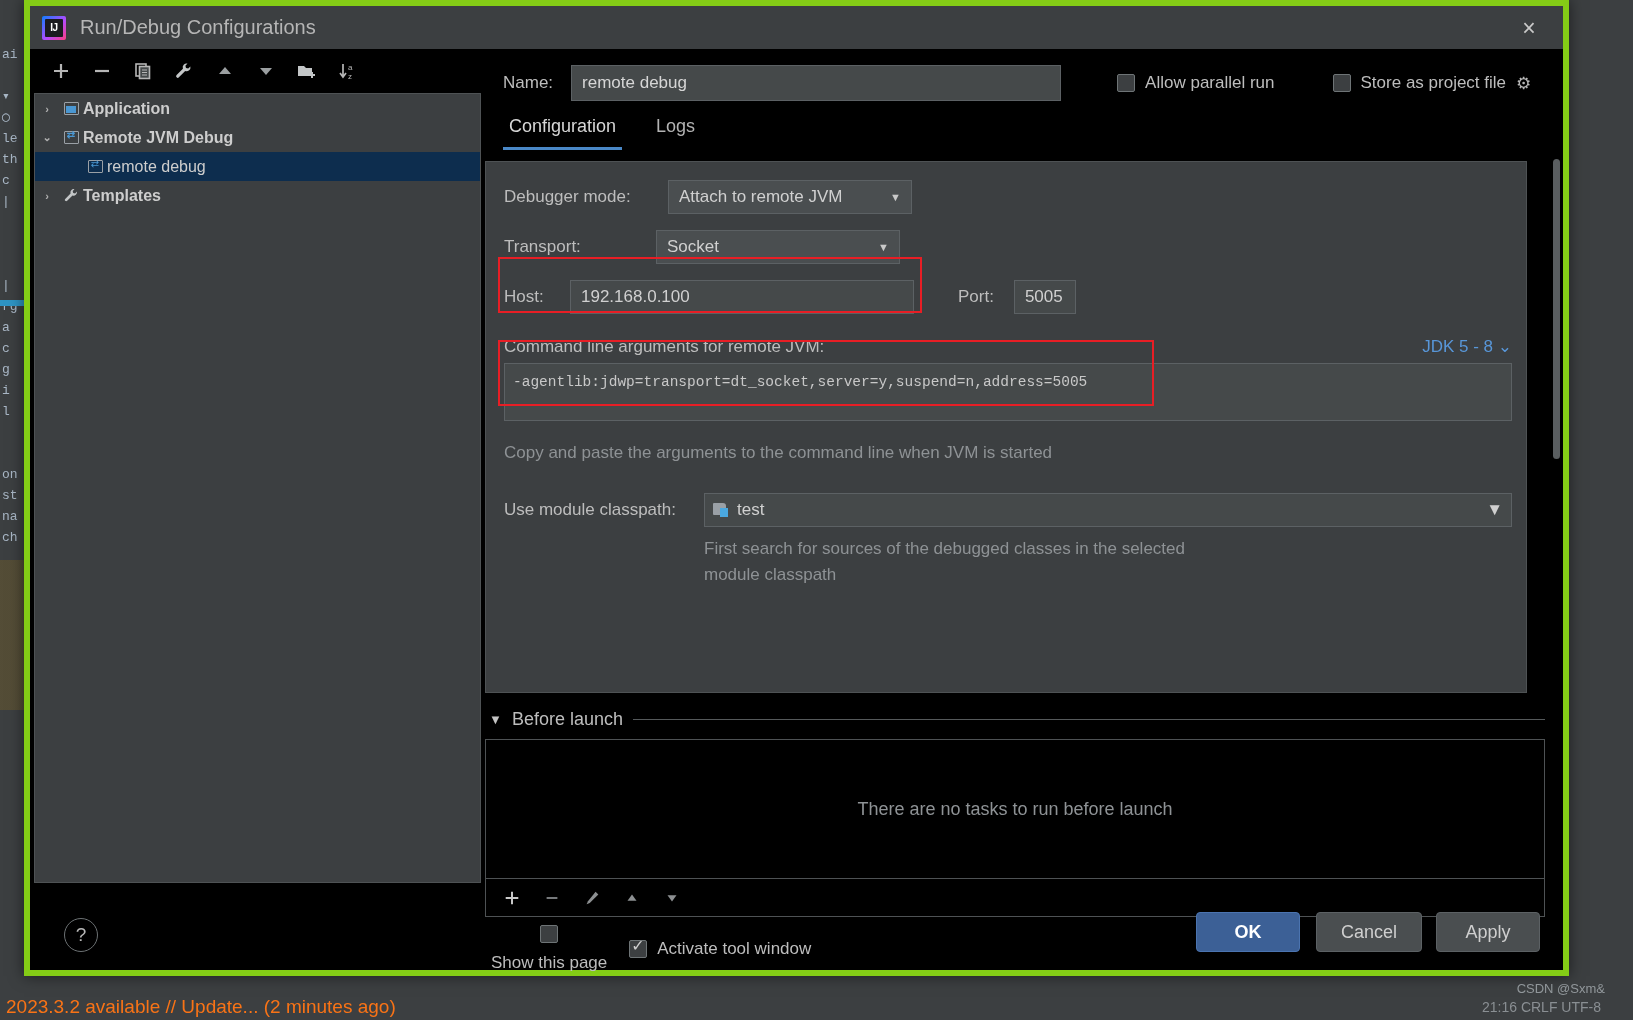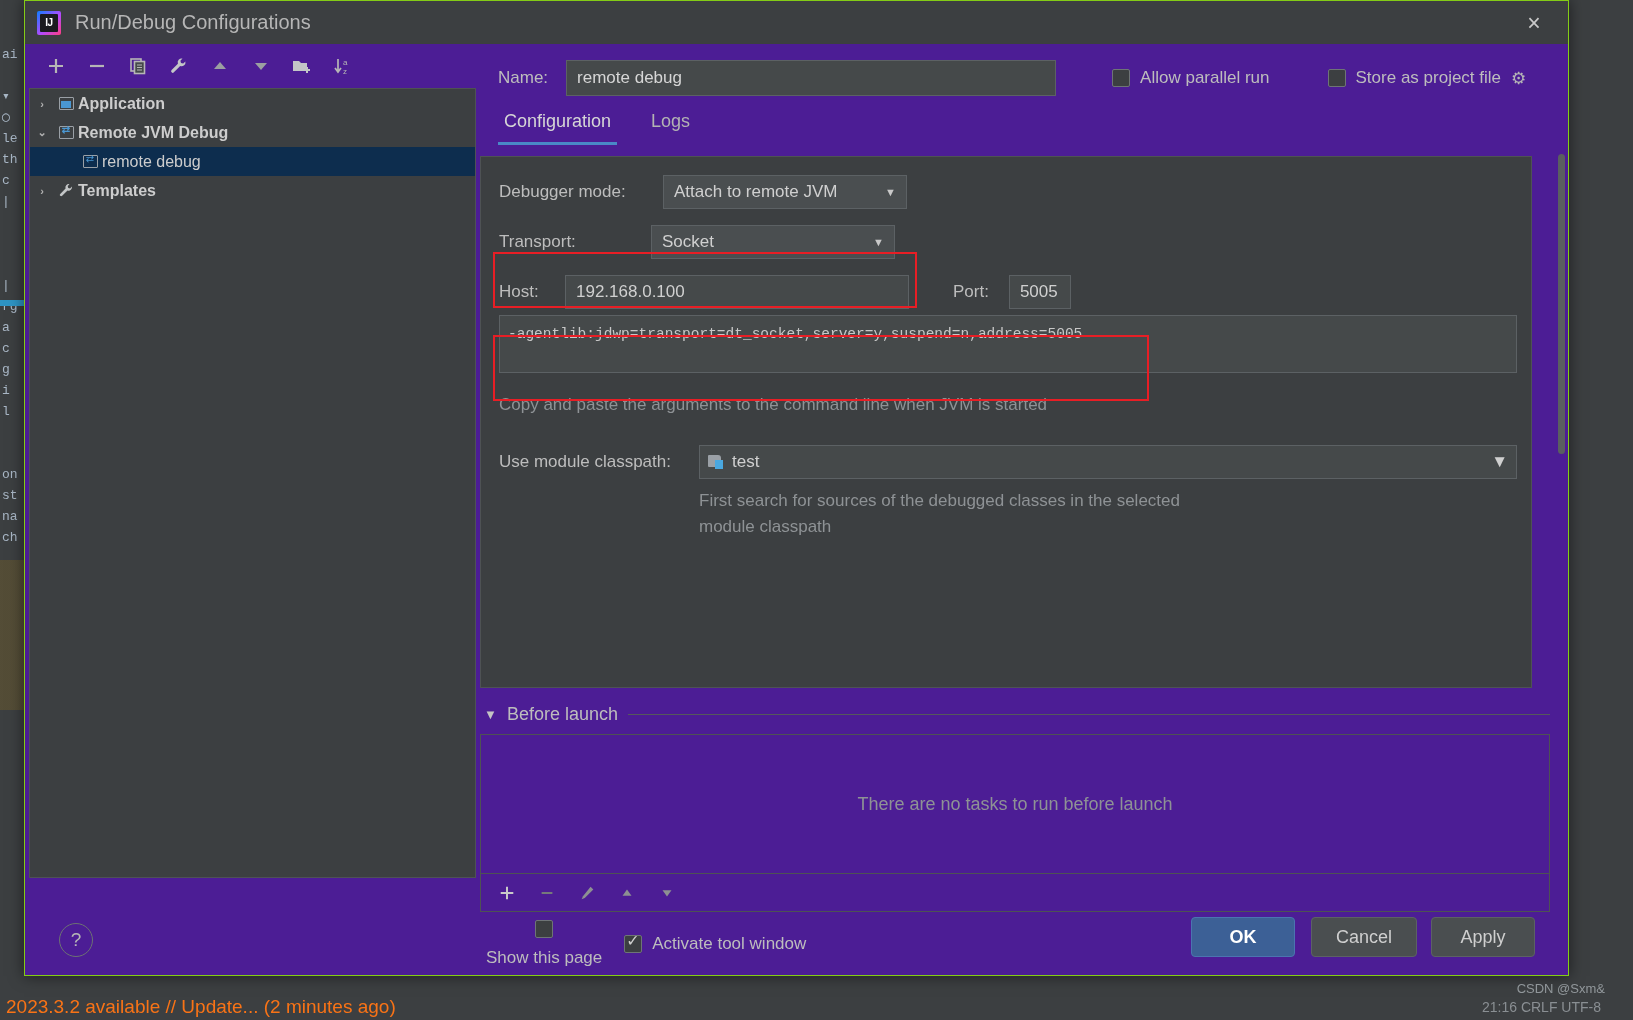--- a/index.html
+++ b/index.html
@@ -34,22 +34,22 @@
     line-height: 26px; padding-left: 6px; overflow: hidden;
   }
   .ide-status-right {
     position: absolute; right: 32px; bottom: 0; height: 26px; line-height: 26px;
     color: #8a8f93; font-size: 14px; margin-left: 16px;
   }
 
   
   #dialog {
     position: absolute; left: 24px; top: 0; width: 1545px; height: 976px;
-    background: #4c1d95;
-    border: 1px solid #84cc16;
+    background: #000000;
+    border: 6px solid #84cc16;
     box-shadow: 0 0 14px rgba(0,0,0,.55);
   }
   .titlebar {
     height: 43px; position: relative;
     display: flex; align-items: center;
     padding-left: 12px;
     background: #3c3f41;
   }
   .ij-logo {
     width: 24px; height: 24px; position: relative;
@@ -429,20 +429,28 @@
 
         <div class="form-row" style="margin-top:16px;gap:8px;">
           <span class="form-lbl" style="width:58px;">Host:</span>
           <input class="txtfield" style="width: 344px;" value="192.168.0.100">
           <span class="form-lbl" style="margin-left:36px;">Port:</span>
           <input class="txtfield" style="width: 62px; margin-left: 12px;" value="5005">
         </div>
 
         <div class="hl-box" style="left:12px; top:95px; width:424px; height:56px;"></div>
 
+        <div style="display:flex;align-items:center;margin-top:22px;padding-left:18px;padding-right:14px;">
+          <span class="args-title">Command line arguments for remote JVM:</span>
+          <span style="flex:1"></span>
+          <span class="jdk-link">
+            <span>JDK 5 - 8</span>
+            <span>⌄</span>
+          </span>
+        </div>
 
         <div style="padding-left:18px;padding-right:14px;margin-top:6px;">
           <textarea class="args-area" style="width: 100%; height: 58px;">-agentlib:jdwp=transport=dt_socket,server=y,suspend=n,address=5005</textarea>
         </div>
 
         <div class="hl-box" style="left:12px; top:178px; width:656px; height:66px;"></div>
 
         <div style="padding-left:18px;margin-top:18px;">
           <span class="hint">Copy and paste the arguments to the command line when JVM is started</span>
         </div>

